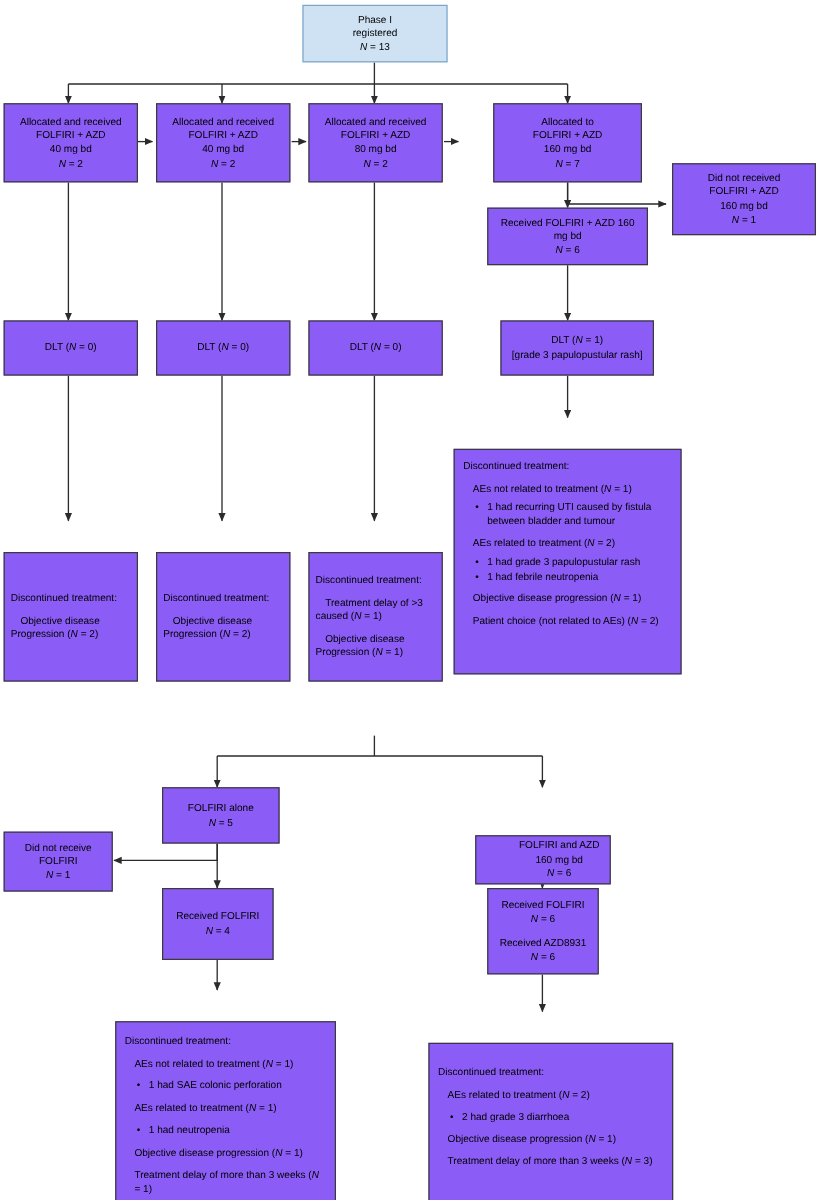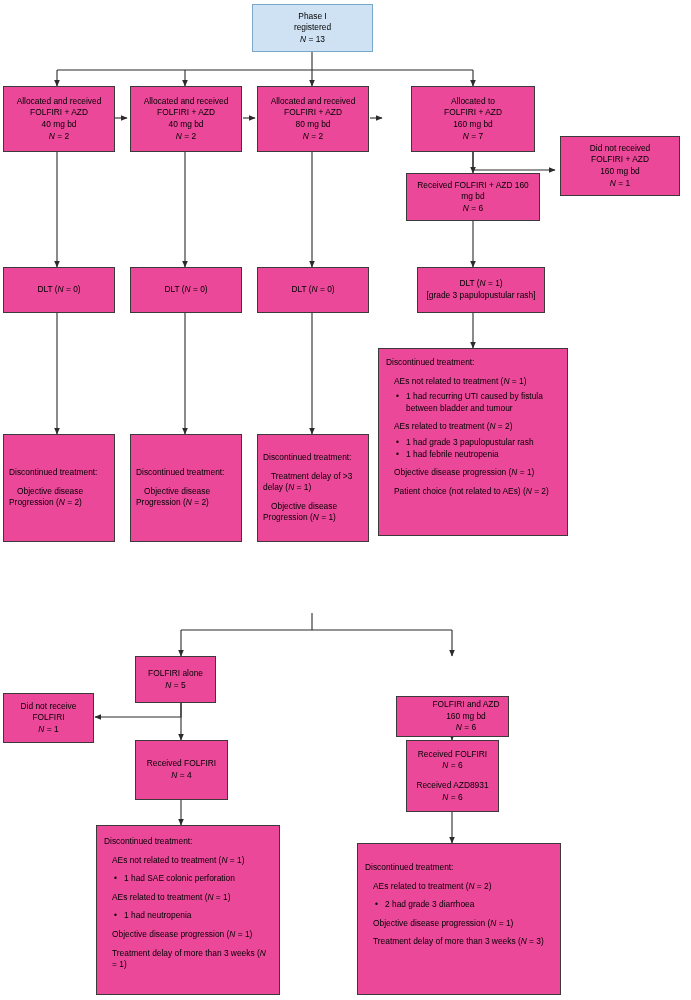--- a/index.html
+++ b/index.html
@@ -1,24 +1,24 @@
 <!DOCTYPE html>
 <html><head>
 <meta charset="utf-8">
 <style>
   html,body{margin:0;padding:0;background:#ffffff;}
   body{width:691px;height:1000px;position:relative;
        font-family:"Liberation Sans","DejaVu Sans",sans-serif;
        color:#000;-webkit-font-smoothing:antialiased;}
   #chart{position:relative;width:691px;height:1000px;overflow:hidden;}
   .box{position:absolute;box-sizing:border-box;border:1px solid #3a3a3a;
-       background:#ec4899;display:flex;flex-direction:column;justify-content:center;
+       background:#8b5cf6;display:flex;flex-direction:column;justify-content:center;
        font-size:8.4px;line-height:11.6px;text-align:center;z-index:3;}
   .box.blue{background:#cfe2f3;border:1px solid #7aa6c8;}
-  .box.left{text-align:left;justify-content:flex-start;}
+  .box.left{text-align:left;justify-content:flex-start;margin-top:26px;}
   .box .ln{display:block;white-space:normal;}
   .pad{padding:4px 5px;}
   svg.edges{position:absolute;left:0;top:0;width:691px;height:1000px;z-index:1;}
   em.it{font-style:italic;}
   .blk{margin:0;padding:0;}
   .ind{padding-left:8px;}
   .bul{padding-left:20px;position:relative;}
   .bul:before{content:"\2022";position:absolute;left:10px;top:0;}
   .sp{height:7px;}
   .sp2{height:4px;}
@@ -151,21 +151,21 @@
     <div class="blk">Discontinued treatment:</div>
     <div class="sp"></div>
     <div class="blk ind">Objective disease</div>
     <div class="blk"><span>Progression (</span><em class="it">N</em><span> = 2)</span></div>
   </div>
 
   <div class="box left pad" style="left:257px;top:434px;width:112px;height:108px;justify-content:center;">
     <div class="blk">Discontinued treatment:</div>
     <div class="sp"></div>
     <div class="blk ind">Treatment delay of &gt;3</div>
-    <div class="blk"><span>delay (</span><em class="it">N</em><span> = 1)</span></div>
+    <div class="blk"><span>caused (</span><em class="it">N</em><span> = 1)</span></div>
     <div class="sp"></div>
     <div class="blk ind">Objective disease</div>
     <div class="blk"><span>Progression (</span><em class="it">N</em><span> = 1)</span></div>
   </div>
 
   <div class="box left" style="left:378px;top:348px;width:190px;height:188px;padding:8px 7px;justify-content:flex-start;">
     <div class="blk">Discontinued treatment:</div>
     <div class="sp"></div>
     <div class="blk ind"><span>AEs not related to treatment (</span><em class="it">N</em><span> = 1)</span></div>
     <div class="sp2"></div>
@@ -175,21 +175,21 @@
     <div class="sp2"></div>
     <div class="blk bul">1 had grade 3 papulopustular rash</div>
     <div class="blk bul">1 had febrile neutropenia</div>
     <div class="sp"></div>
     <div class="blk ind"><span>Objective disease progression (</span><em class="it">N</em><span> = 1)</span></div>
     <div class="sp"></div>
     <div class="blk ind"><span>Patient choice (not related to AEs) (</span><em class="it">N</em><span> = 2)</span></div>
   </div>
 
 
-  <div class="box pad" style="left:135px;top:656px;width:81px;height:47px;">
+  <div class="box pad" style="left:135px;top:656px;width:98px;height:47px;">
     <span class="ln">FOLFIRI alone</span>
     <span class="ln"><em class="it">N</em><span> = 5</span></span>
   </div>
 
   <div class="box pad" style="left:396px;top:696px;width:113px;height:41px;padding-left:32px;">
     <span class="ln">FOLFIRI and AZD</span>
     <span class="ln">160 mg bd</span>
     <span class="ln"><em class="it">N</em><span> = 6</span></span>
   </div>
 

